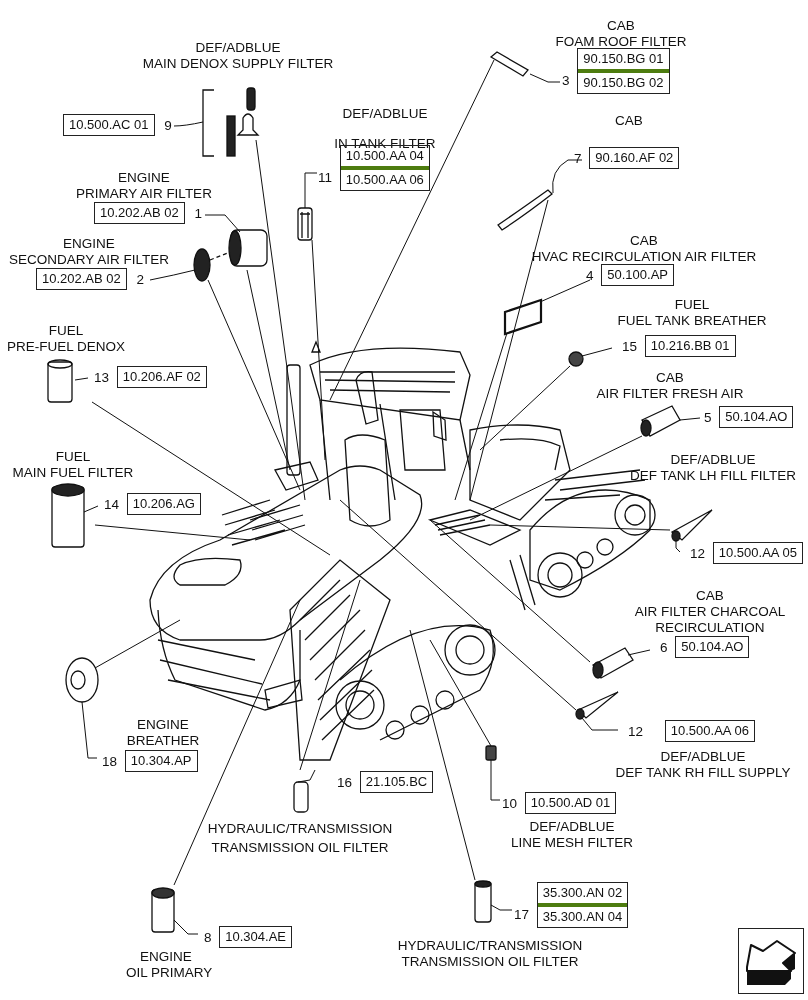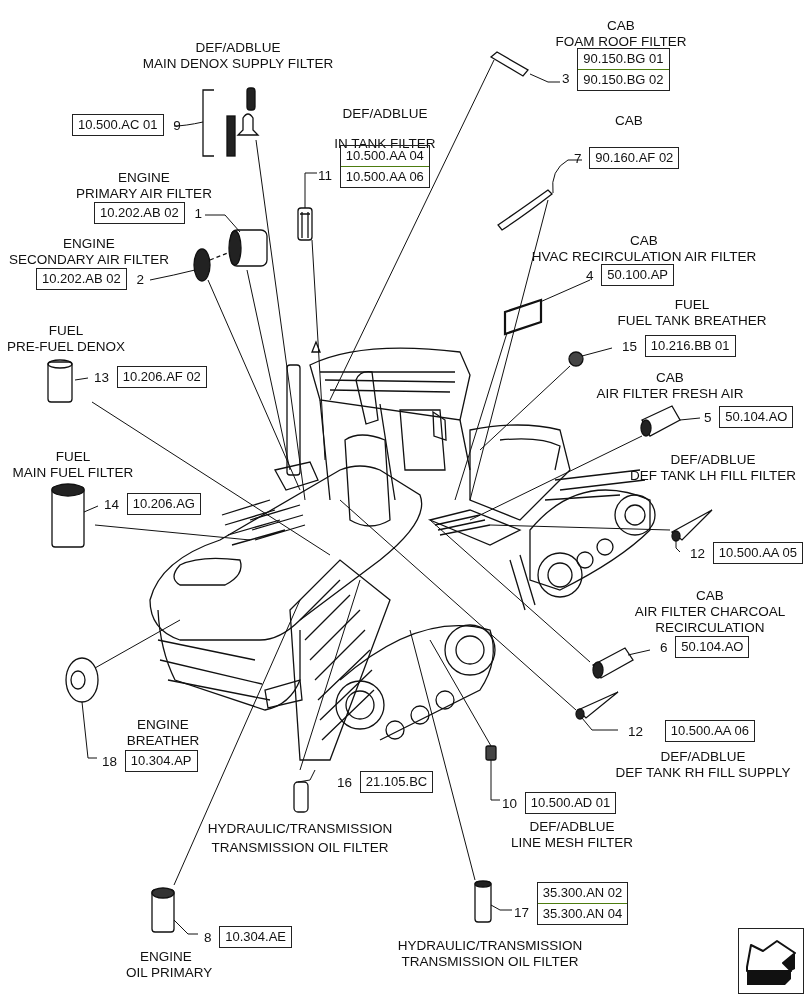--- a/index.html
+++ b/index.html
@@ -6,21 +6,21 @@
   body { width:808px; height:1000px; position:relative; overflow:hidden;
          font-family:"Liberation Sans", sans-serif; color:#111; }
   #art { position:absolute; left:0; top:0; width:808px; height:1000px; }
   .lbl { position:absolute; text-align:center; white-space:nowrap; font-size:13.5px; line-height:16px; }
   .lbl .cat { font-weight:normal; display:block; }
   .lbl .desc { display:block; }
   .ref { position:absolute; font-size:13.5px; white-space:nowrap; }
   .ref .num { display:inline-block; vertical-align:middle; margin-right:4px; }
   .boxes { display:inline-block; vertical-align:middle; border:1px solid #222; }
   .box { display:block; padding:1px 5px; line-height:18px; font-size:13px; }
-  .box + .box { border-top:1px solid #4d7c0f; }
+  .box + .box { border-top:4px solid #4d7c0f; }
   #nav { position:absolute; left:738px; top:928px; width:64px; height:64px;
          border:1.5px solid #222; background:#fff; cursor:pointer; }
 </style>
 </head>
 <body>
 
 <svg id="art" viewBox="0 0 808 1000" xmlns="http://www.w3.org/2000/svg" fill="none" stroke="#111" stroke-width="1.3">
 
   <g>
 
@@ -168,21 +168,21 @@
     <path d="M475 880 L410 630"></path>
     <path d="M174 920 L188 934 L198 934"></path>
     <path d="M174 885 L300 600"></path>
   </g>
 </svg>
 
 <div class="lbl" style="left:140px;top:40px;width:196px">
   <span class="cat">DEF/ADBLUE</span>
   <span class="desc">MAIN DENOX SUPPLY FILTER</span>
 </div>
-<div class="ref" style="left:72px;top:114px">
+<div class="ref" style="left:63px;top:114px">
   <span class="boxes"><span class="box">10.500.AC 01</span></span>
   <span class="num" style="margin-left:6px">9</span>
 </div>
 
 <div class="lbl" style="left:548px;top:18px;width:146px">
   <span class="cat">CAB</span>
   <span class="desc">FOAM ROOF FILTER</span>
 </div>
 <div class="ref" style="left:562px;top:48px">
   <span class="num" style="margin-top:18px">3</span>

